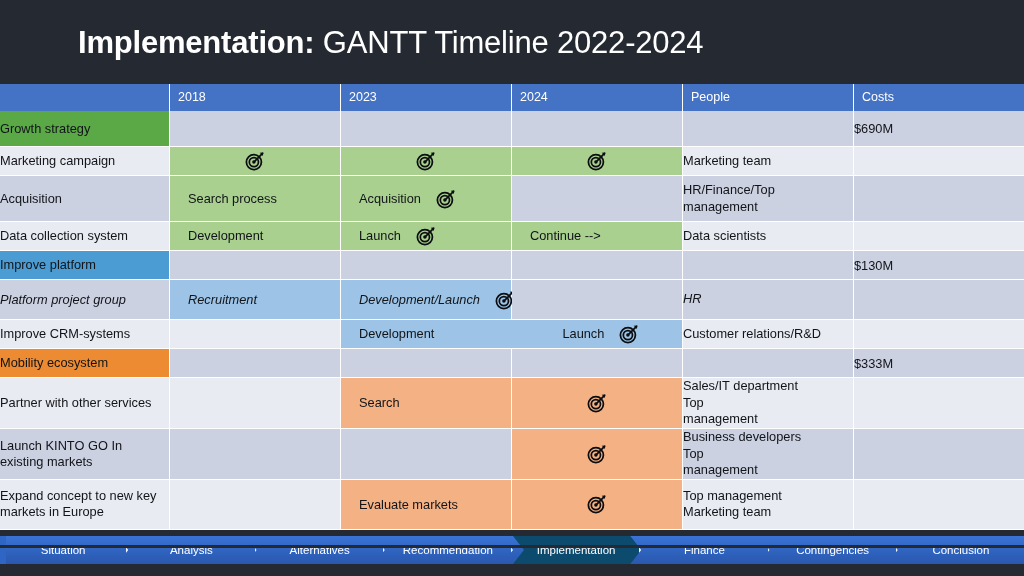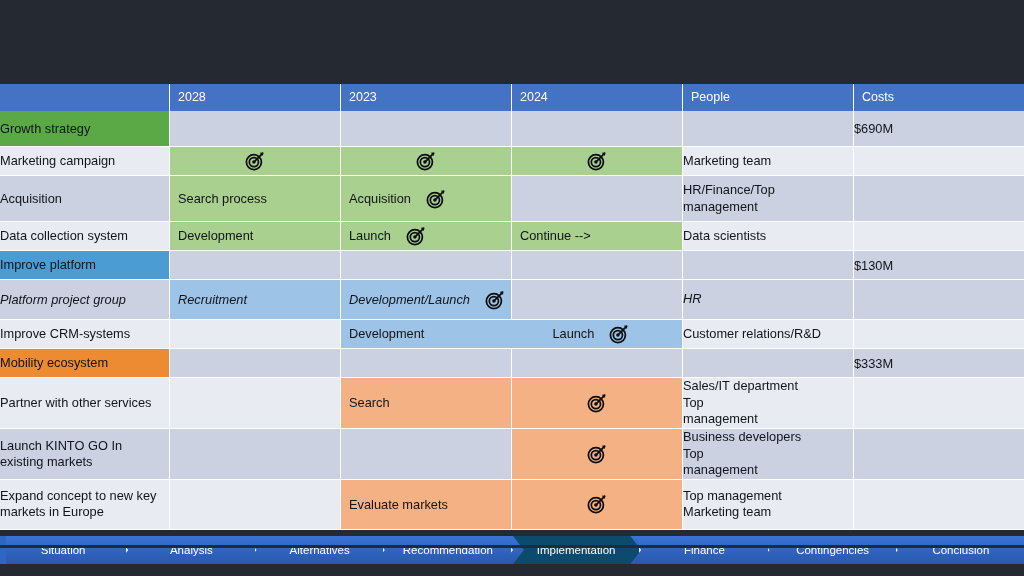--- a/index.html
+++ b/index.html
@@ -82,21 +82,21 @@
 
   
   td.people { padding:7px 6px 7px 8px; line-height:1.3;margin-top:47px; }
   td.cost   { padding:7px 6px 7px 8px; }
 
   
   td.bar { padding:0; }
   .bar-fill {
     position:absolute; left:0; right:0; top:0; bottom:0;
     display:flex; align-items:center;
-    padding-left:8px; padding-right:6px;
+    padding-left:18px; padding-right:6px;
     line-height:1.2;
     gap:0;
   }
   .bar-green  { background:#a9d08e; }
   .bar-blue   { background:#9dc3e6; }
   .bar-orange { background:#f4b183; }
 
   .bar-label { white-space:nowrap; font-size:12.8px; color:#111418; }
 
   
@@ -145,34 +145,39 @@
   #nav-top-rule {
     position:absolute; left:0; bottom:28px; width:1024px; height:3px;
     background:#252a32; z-index:4;
   }
 </style>
 </head>
 <body>
 
 <div id="slide">
 
+  <div id="title-bar">
+    <div id="page-title">
+      <span class="strong">Implementation:</span><span class="light"> GANTT Timeline 2022-2024</span>
+    </div>
+  </div>
 
   <table id="gantt">
     <colgroup>
       <col class="c-task">
         <col class="c-yr">
         <col class="c-yr">
         <col class="c-yr">
         <col class="c-ppl">
         <col class="c-cost">
     </colgroup>
     <thead>
       <tr>
         <th></th>
-        <th>2028</th>
+        <th>2018</th>
         <th>2023</th>
         <th>2024</th>
         <th>People</th>
         <th>Costs</th>
       </tr>
     </thead>
     <tbody id="gantt-body">
         <tr class="stripe-dark" style="height: 36px;">
           <td class="task cat cat-green">Growth strategy</td>
           <td class="bar"></td>

